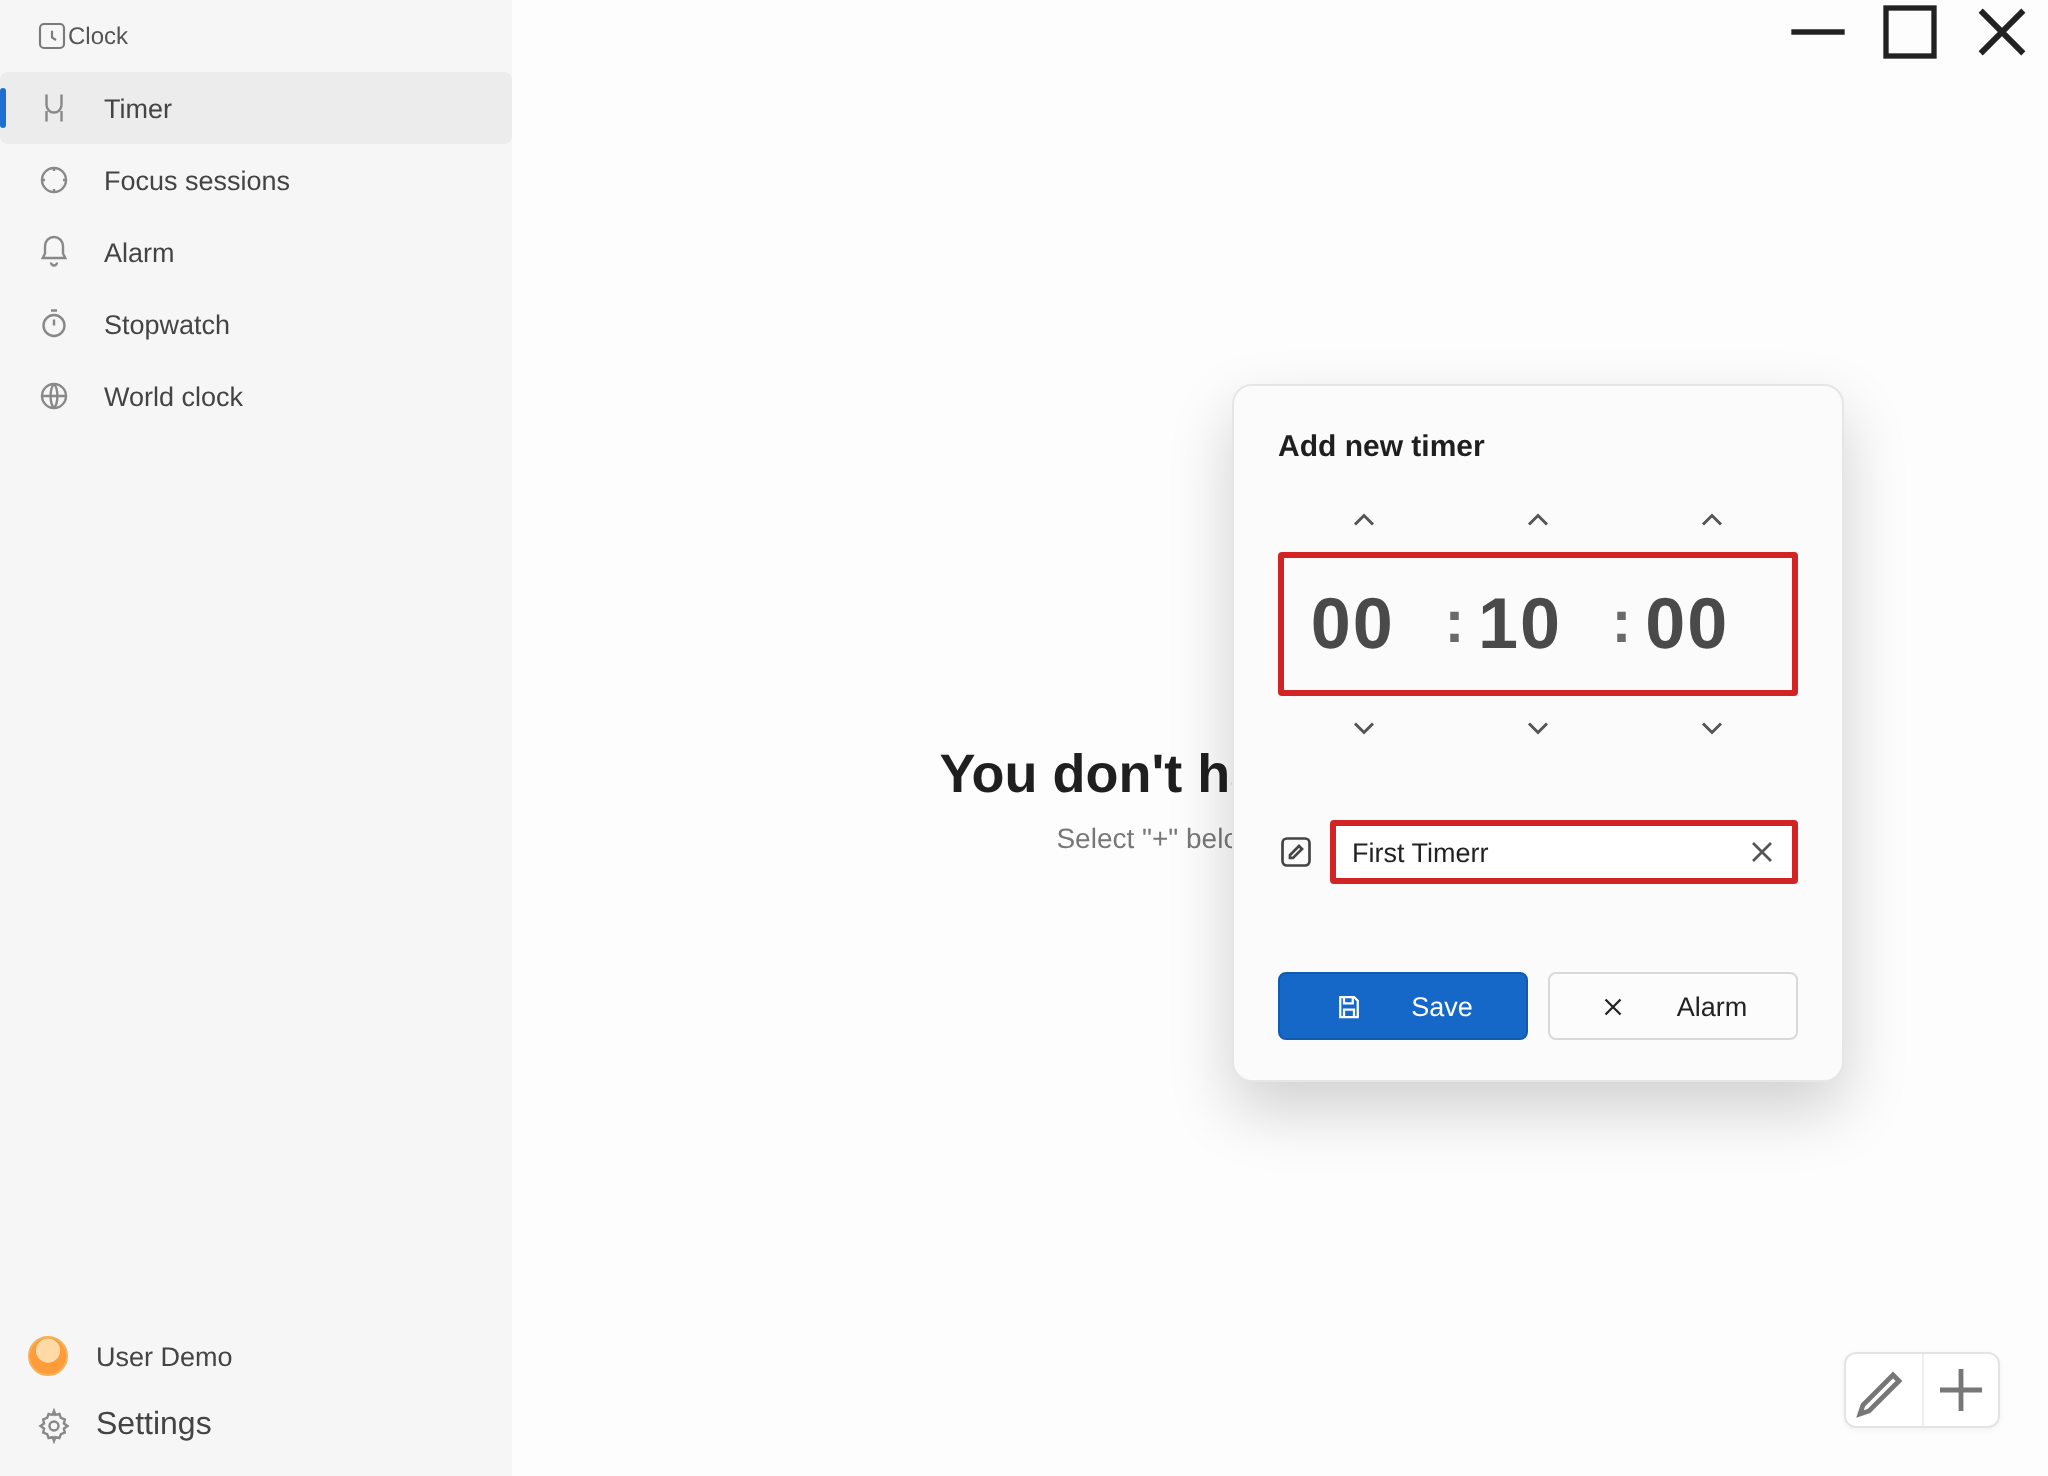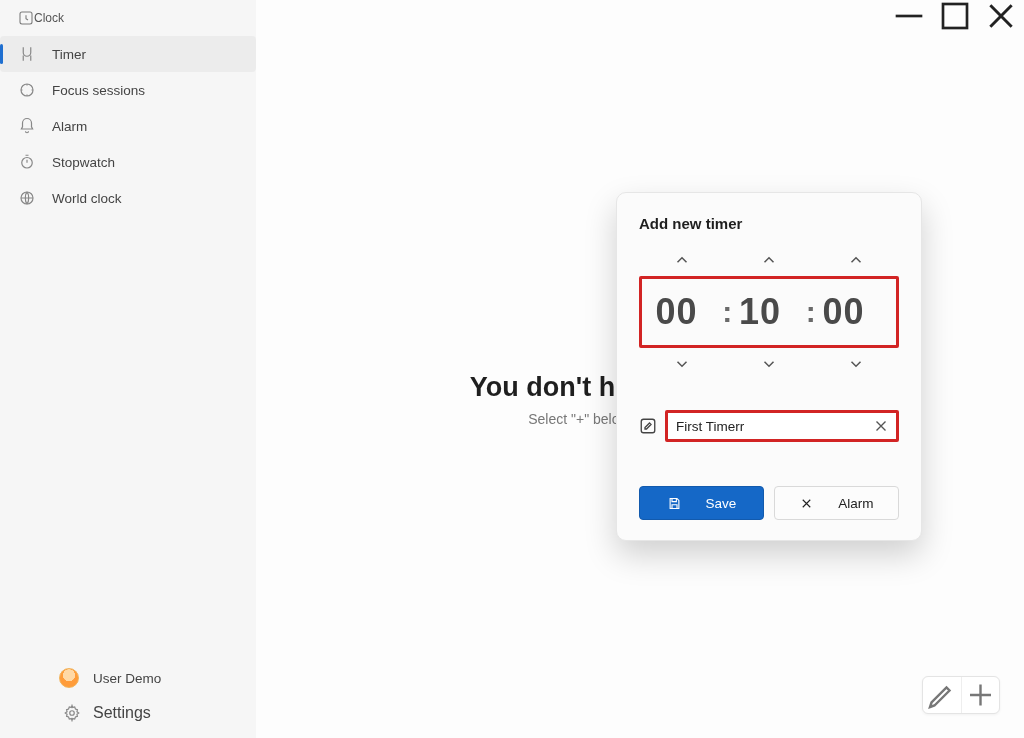--- a/index.html
+++ b/index.html
@@ -9,21 +9,21 @@
   
   .sidebar { width: 256px; background: #f6f6f6; display: flex; flex-direction: column; padding-top: 4px; }
   .title-row { display: flex; align-items: center; padding: 6px 16px 8px 18px; }
   .title-row .icon { width: 16px; height: 16px; color: #7a7a7a; display:flex; align-items:center; justify-content:center; }
   .title-row .label { font-size: 12px; color: #555; }
   .nav { display: flex; flex-direction: column; gap: 0; margin-top: 2px; }
   .nav-item { display: flex; align-items: center; gap: 16px; padding: 9px 16px 9px 18px; font-size: 13.5px; color: #444; border-radius: 4px; position: relative; cursor: pointer; }
   .nav-item .icon { width: 18px; height: 18px; color: #888; display:flex; align-items:center; justify-content:center; flex-shrink:0; }
   .nav-item.active { background: #ececec; }
   .nav-item.active::before { content:""; position:absolute; left:0; top:8px; bottom:8px; width:3px; background:#1f6fd0; border-radius:2px; }
-  .sidebar-bottom { margin-top: auto; padding-bottom: 8px; padding-left: 45px; }
+  .sidebar-bottom { margin-top: auto; padding-bottom: 8px; }
   .user-row { display:flex; align-items:center; gap:14px; padding:8px 16px 8px 14px; font-size:13.5px; color:#444; cursor:pointer; }
   .avatar { width:20px; height:20px; border-radius:50%; background: radial-gradient(circle at 50% 35%, #ffd9a6 0 40%, #ff9c3a 42% 100%); border:1px solid #f2b35a; }
   .settings-row { display:flex; align-items:center; gap:12px; padding:8px 16px 8px 18px; font-size:16px; color:#444; cursor:pointer; }
   .settings-row .icon { width:18px; height:18px; color:#888; display:flex; align-items:center; justify-content:center; }
 
   
   .main { flex:1; position:relative; background:#fdfdfd; }
   .window-controls { position:absolute; top:0; right:0; display:flex; }
   .win-btn { width:46px; height:32px; display:flex; align-items:center; justify-content:center; color:#222; cursor:pointer; }
   .empty-state { position:absolute; left:50%; top:372px; transform:translateX(-50%); text-align:center; white-space:nowrap; }

